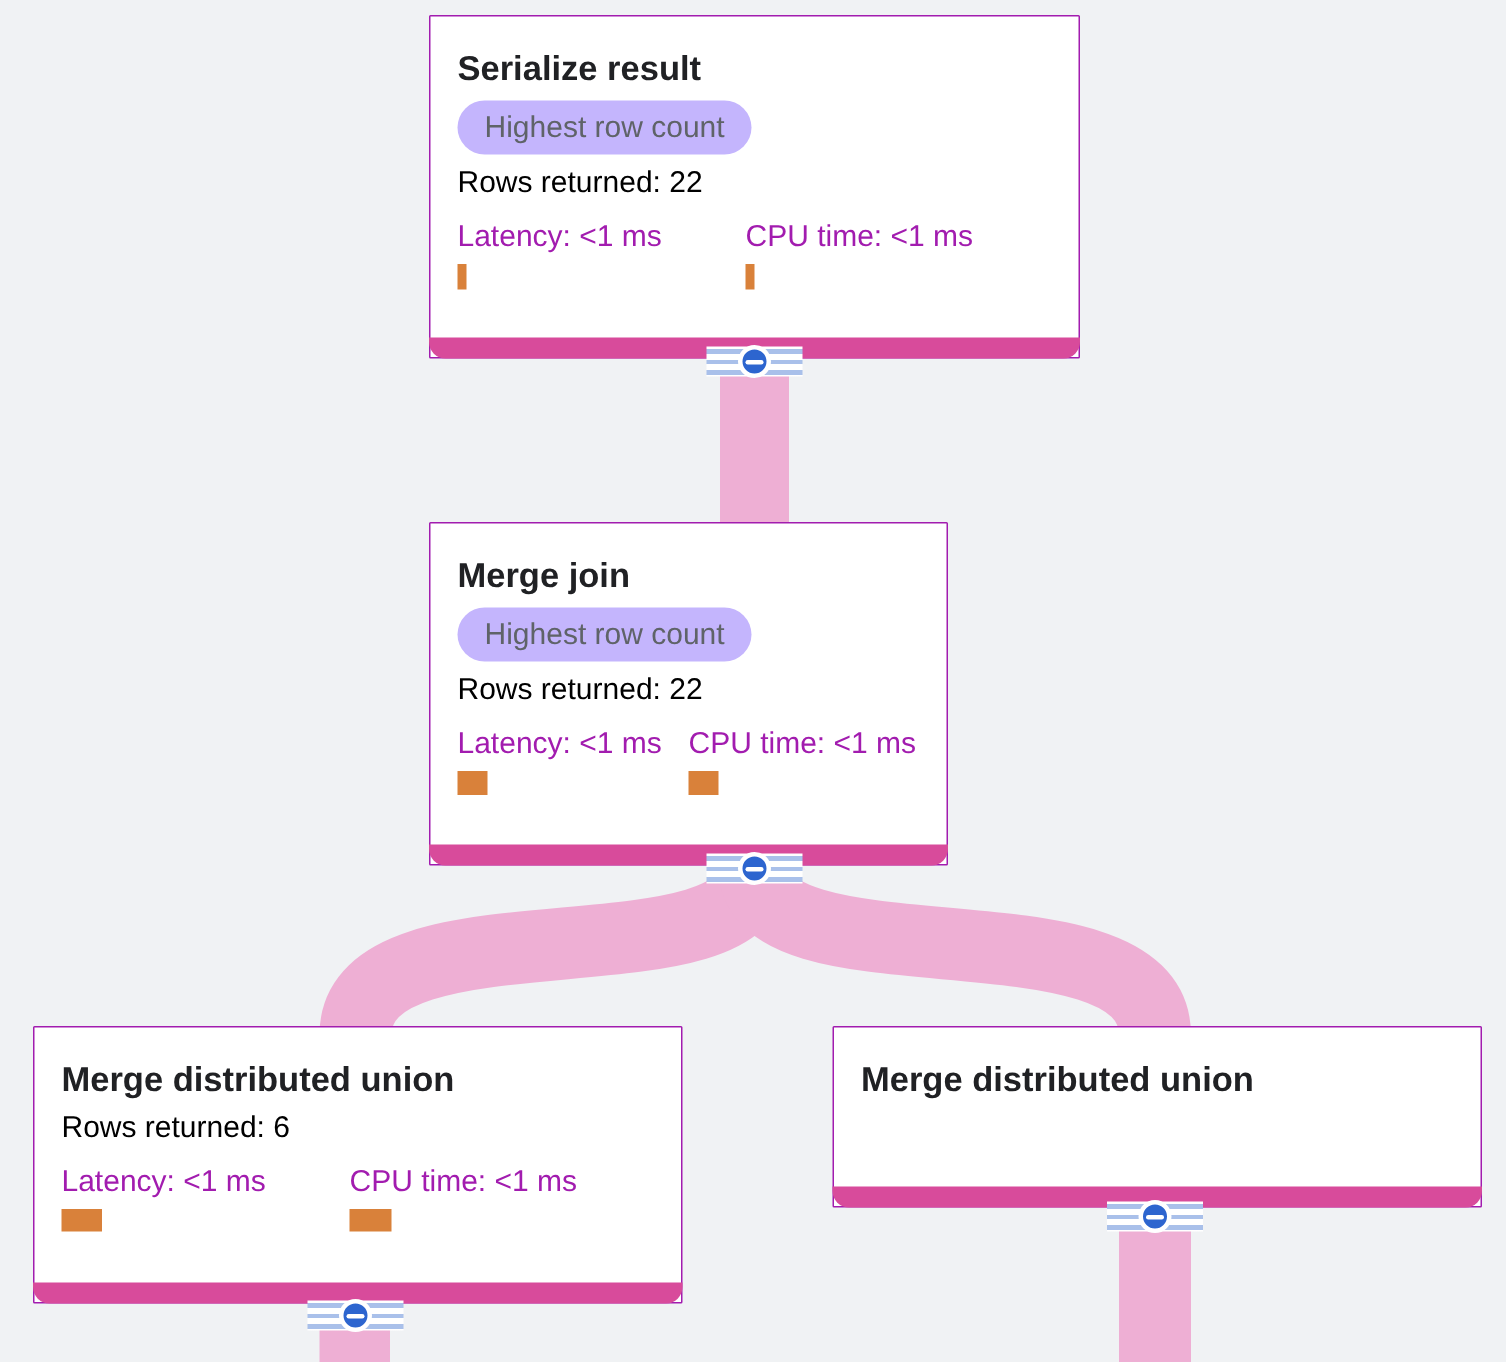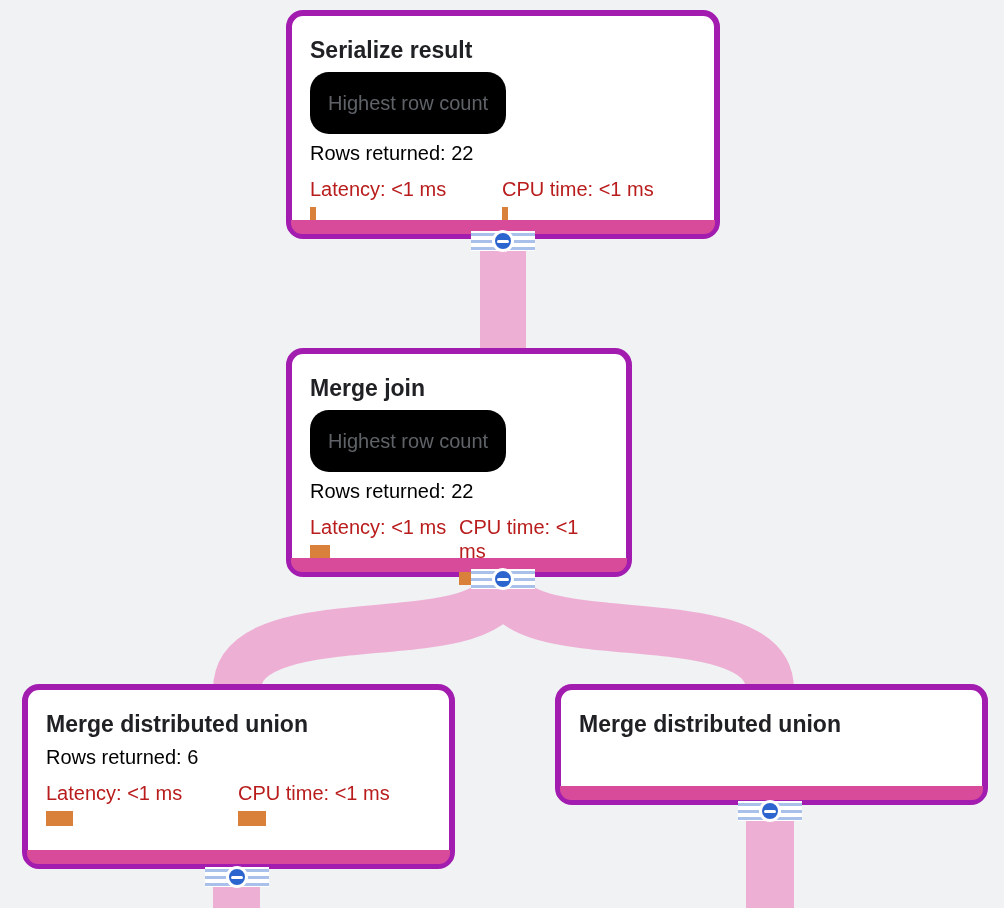--- a/index.html
+++ b/index.html
@@ -15,58 +15,58 @@
   }
   .links-layer {
     position: absolute; left: 0; top: 0;
     width: 1004px; height: 908px;
     z-index: 1;
   }
   .node {
     position: absolute;
     box-sizing: border-box;
     background: #ffffff;
-    border: 6px solid #a21caf;
-    border-radius: 17px;
+    border: 1px solid #a21caf;
+    border-radius: 1px;
     padding: 20px 18px 0 18px;
     z-index: 2;
     cursor: pointer;
   }
   .node-title {
     margin: 0;
     font-size: 23px;
     line-height: 28px;
     font-weight: 600;
     color: #202124;
   }
   .badge {
     display: inline-block;
     margin-top: 8px;
     font-size: 20px;
     line-height: 26px;
     color: #5f6368;
-    background: #000000;
-    padding: 18px 18px;
+    background: #c4b5fd;
+    padding: 5px 18px;
     border-radius: 19px;
   }
   .rows-line {
     margin-top: 7px;
     font-size: 20px;
     line-height: 24px;
     color: #000000;
   }
   .metrics {
     display: flex;
     margin-top: 12px;
   }
   .metric { width: 192px; }
   .metric-label {
     font-size: 20px;
     line-height: 24px;
-    color: #b91c1c;
+    color: #a21caf;
   }
   .metric-bar {
     margin-top: 6px;
     background: #d9813a;
   }
   .node-footer {
     position: absolute;
     left: -1px; right: -1px; bottom: -1px;
     height: 14px;
     background: #d84b9b;

